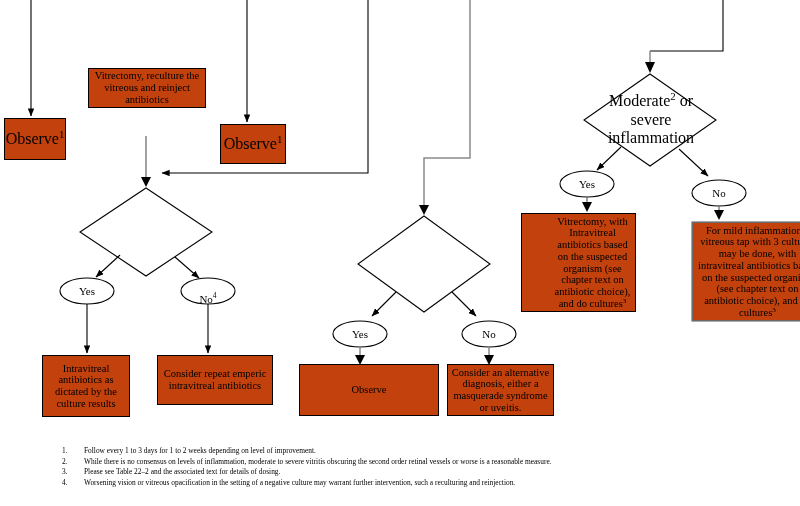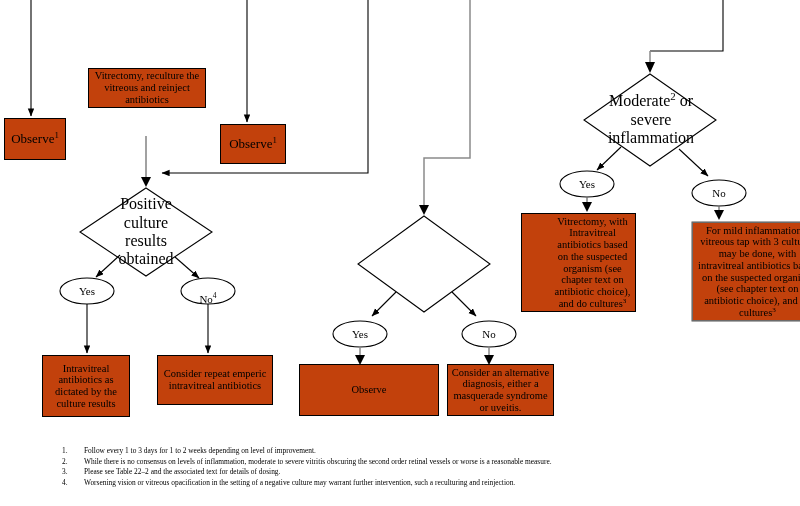--- a/index.html
+++ b/index.html
@@ -37,21 +37,21 @@
     background: #c2410c;
   }
   .box.thick {
     border: 1px solid #6b6b6b;
     box-shadow: 0 0 0 0.5px #555;
   }
   .box .txt {
     padding: 0 3px;
     font-size: 10.5px;
   }
-  .box.small .txt { font-size: 13px; }
+  .box.small .txt { font-size: 16px; }
   .diamond-label {
     position: absolute;
     box-sizing: border-box;
     display: flex;
     align-items: center;
     justify-content: center;
     text-align: center;
     font-size: 16px;
     line-height: 1.15;
     color: #000000;
@@ -174,23 +174,20 @@
   </div>
 
   <div class="node box" style="left:88px; top:68px; width:118px; height:40px;">
     <span class="txt">Vitrectomy, reculture the vitreous and reinject antibiotics</span>
   </div>
 
   <div class="node box small" style="left:220px; top:124px; width:66px; height:40px;">
     <span class="txt"><span>Observe</span><sup>1</sup></span>
   </div>
 
-  <div class="diamond-label" style="left:104px; top:206px; width:84px; height:52px;">
-    <span>Positive culture results obtained</span>
-  </div>
 
   <div class="ellipse-label" style="left:60px; top:278px; width:54px; height:26px;">
     <span>Yes</span>
   </div>
 
   <div class="ellipse-label" style="left:181px; top:286px; width:54px; height:26px;text-align:right;">
     <span><span>No</span><sup>4</sup></span>
   </div>
 
   <div class="node box" style="left:157px; top:355px; width:116px; height:50px;">

